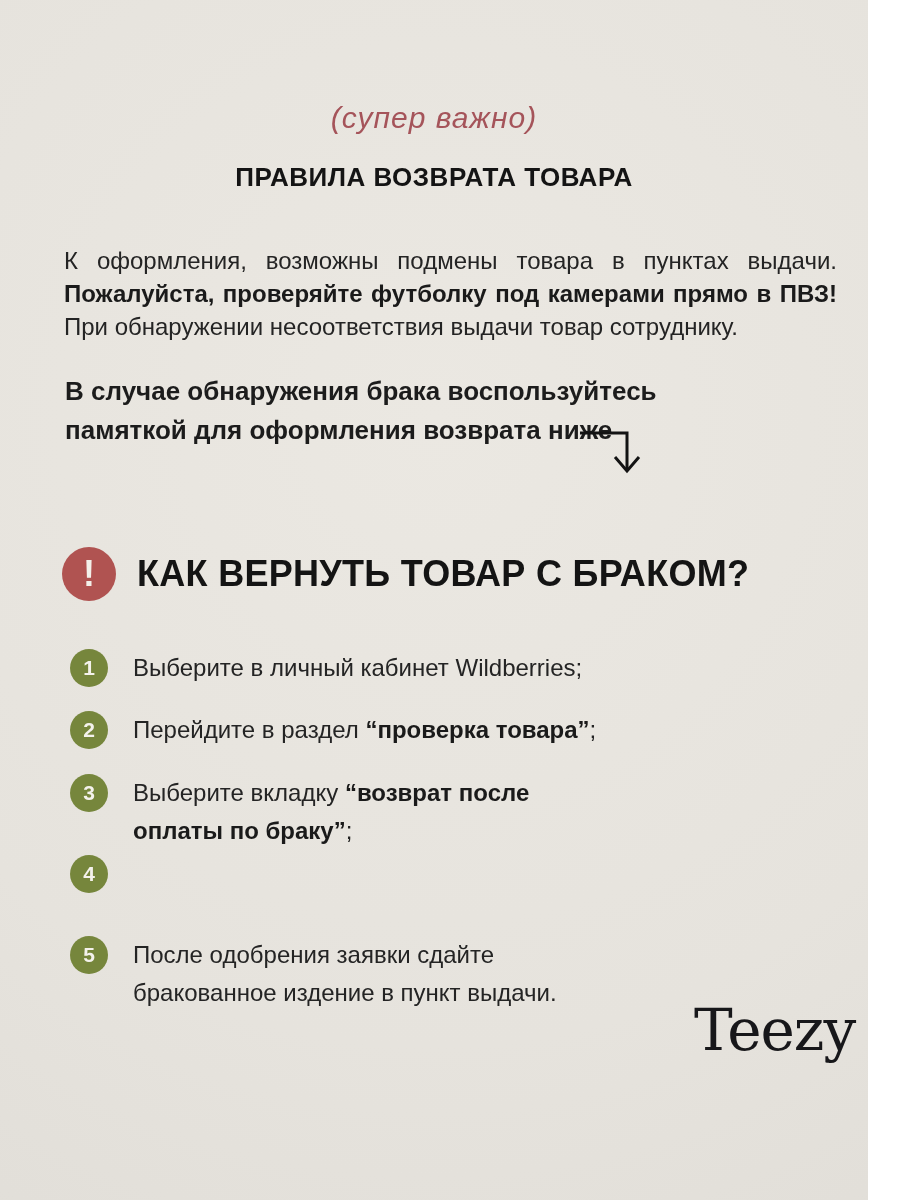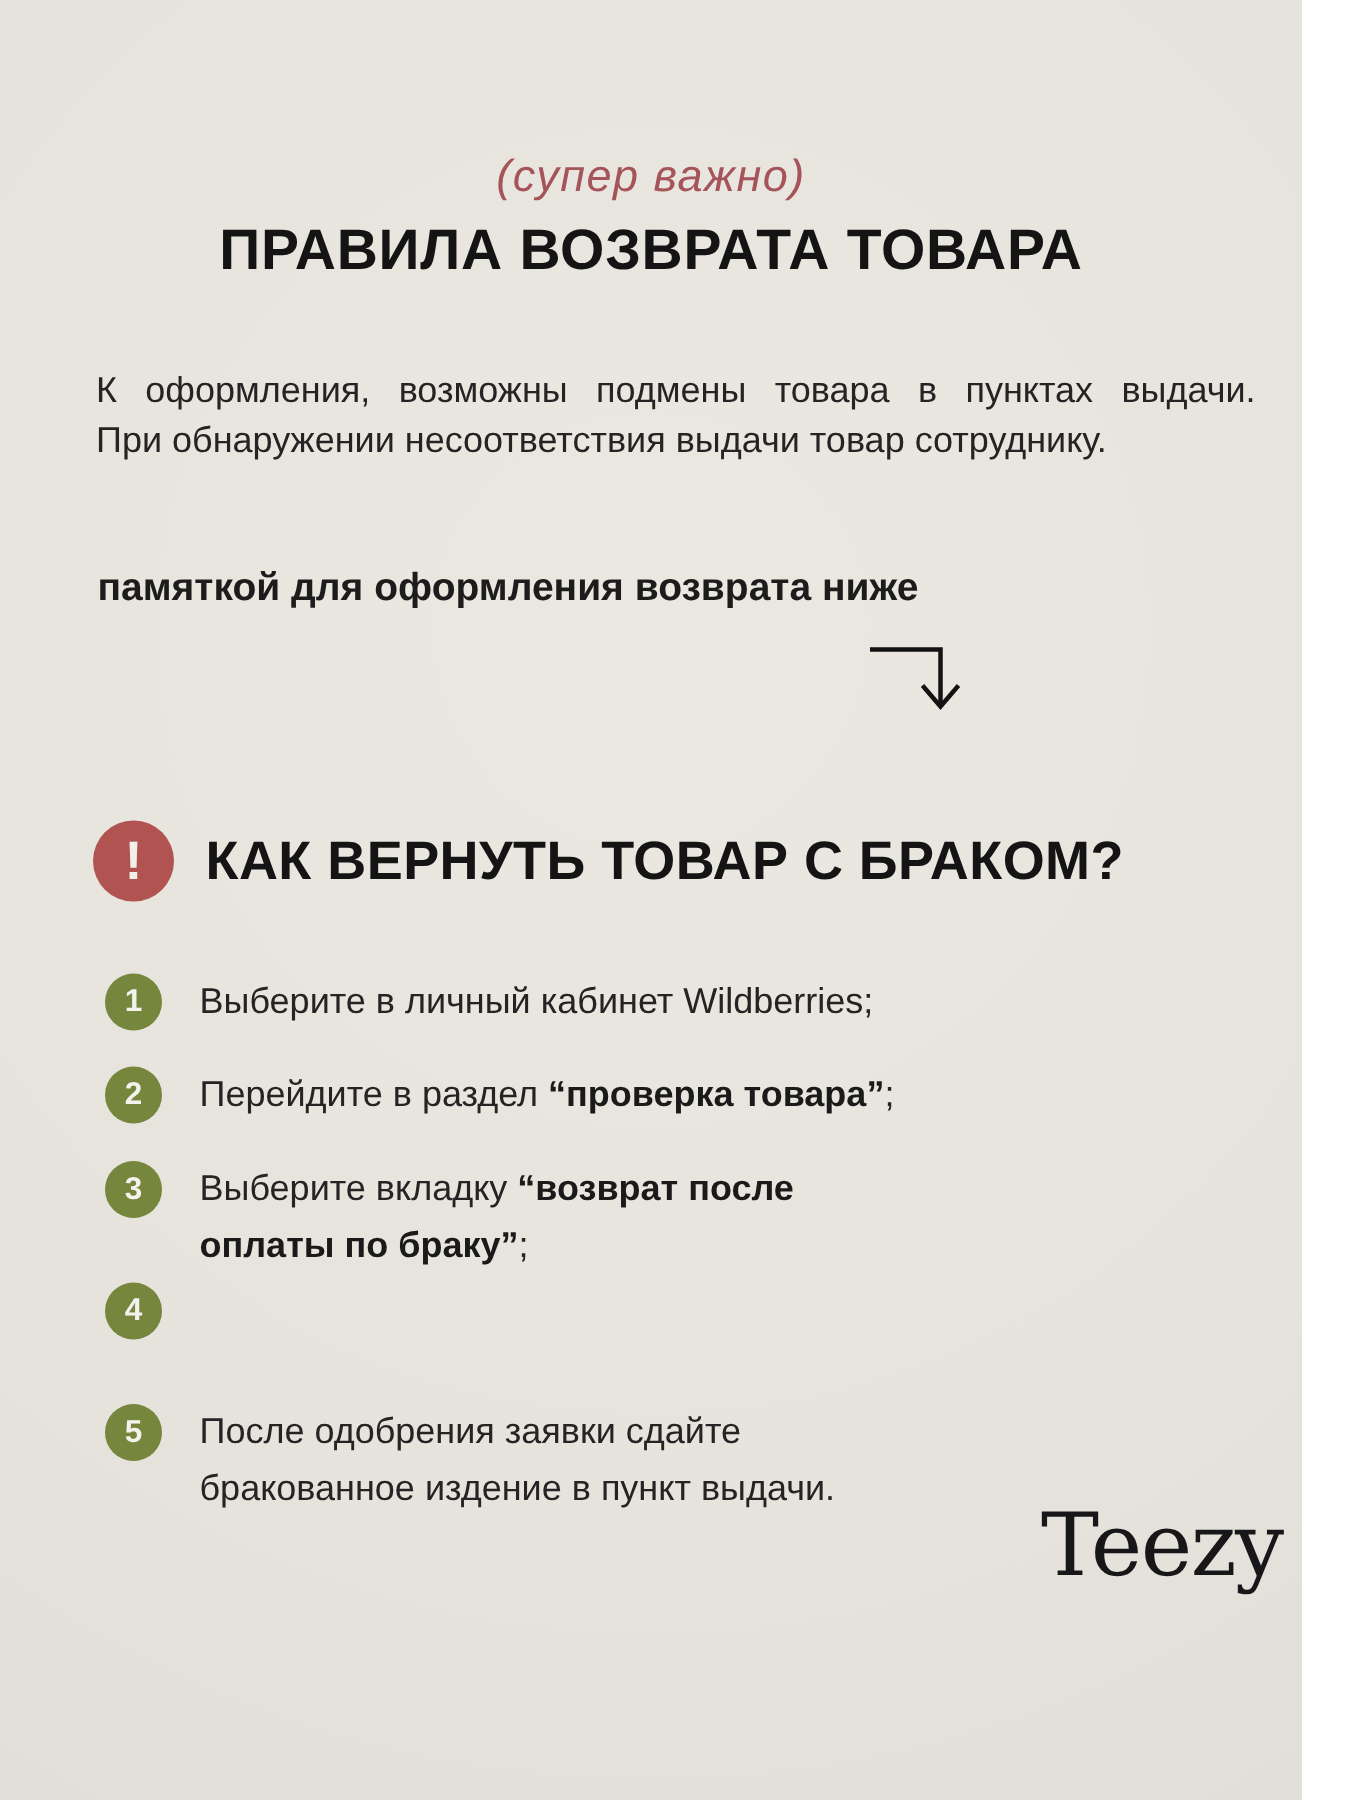--- a/index.html
+++ b/index.html
@@ -19,24 +19,24 @@
     position: absolute;
     top: 101px; left: 0; width: 100%;
     text-align: center;
     font-size: 30px;
     font-style: italic;
     letter-spacing: 1px;
     color: #a5545a;
   }
   .main-title {
     position: absolute;
-    top: 146px; left: 0; width: 100%;
+    top: 162px; left: 0; width: 100%;
     margin: 0;
     text-align: center;
-    font-size: 38px;
+    font-size: 26px;
     font-weight: 800;
     letter-spacing: 0.5px;
     color: #141414;
   }
 
   
   .intro {
     position: absolute;
     top: 244px; left: 64px;
     width: 773px;
@@ -141,24 +141,26 @@
 <body>
 
 <div class="canvas">
 
   <div class="kicker">(супер важно)</div>
 
   <h1 class="main-title">ПРАВИЛА ВОЗВРАТА ТОВАРА</h1>
 
   <p class="intro">
     <span class="jline">К оформления, возможны подмены товара в пунктах выдачи.</span>
+    <span class="jline b">Пожалуйста, проверяйте футболку под камерами прямо в ПВЗ!</span>
     <span class="lline">При обнаружении несоответствия выдачи товар сотруднику.</span>
   </p>
 
   <div class="notice">
+    <span class="nline">В случае обнаружения брака воспользуйтесь</span>
     <span class="nline">памяткой для оформления возврата ниже</span>
   </div>
 
   <svg class="arrow-svg" width="70" height="60" viewBox="0 0 70 60" fill="none">
     <path d="M2 8 H49 V44" stroke="#131313" stroke-width="3"></path>
     <polyline points="37,32 49,46 61,32" stroke="#131313" stroke-width="3" fill="none"></polyline>
   </svg>
 
   <div class="section-head">
     <div class="alert-circle">

